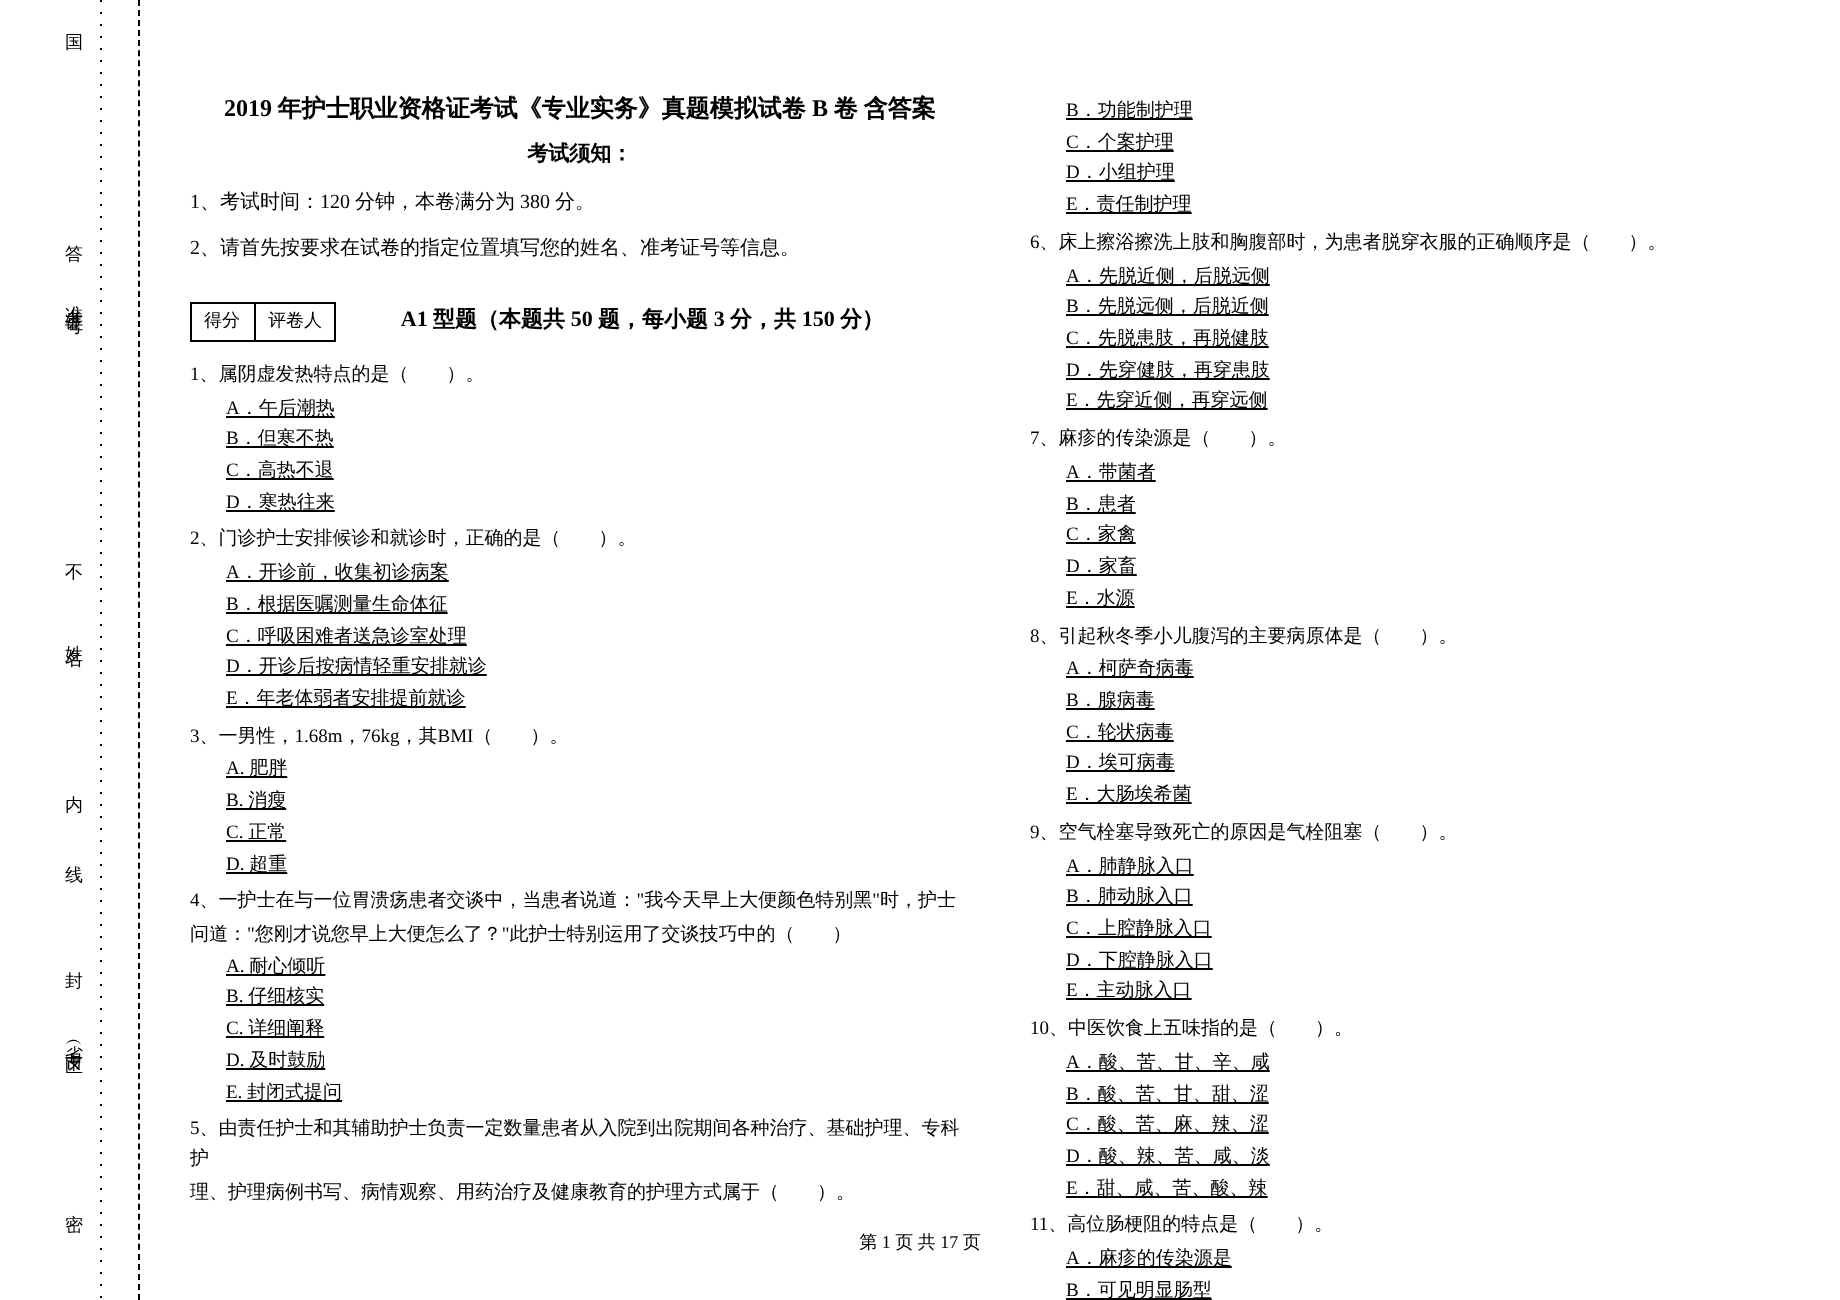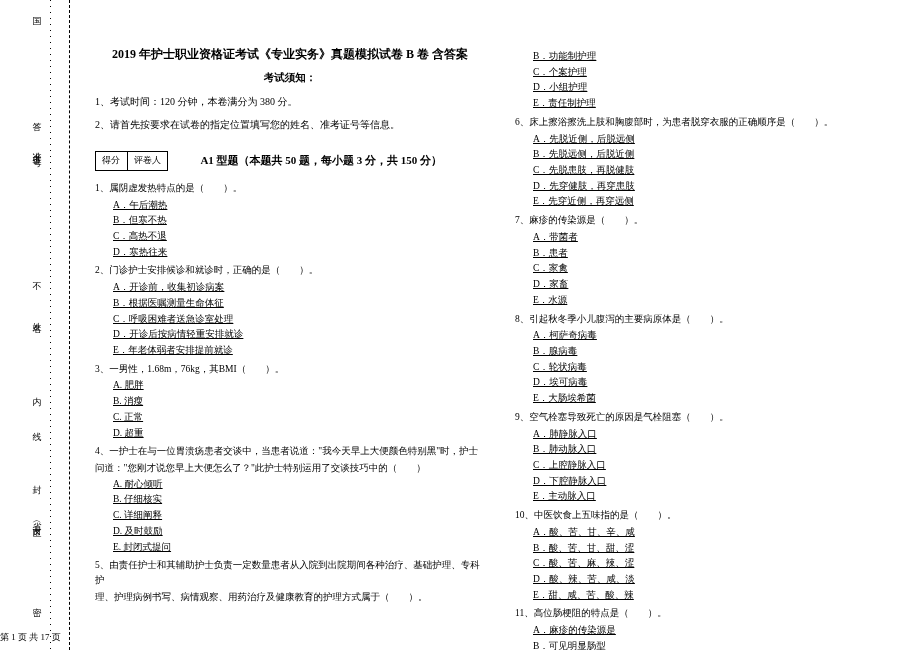--- a/index.html
+++ b/index.html
@@ -92,22 +92,23 @@
       font-size: 11px;
       display: inline-block;
       margin-left: 30px;
       vertical-align: middle;
     }
     .q { margin: 4px 0 2px 0; }
     .opts { margin-left: 18px; text-decoration: underline; }
     .opt { margin: 1px 0; }
     .footer {
       position: absolute;
-      bottom: 6px;
+      bottom: 22px;
       width: 100%;
+      text-align: center;
       font-size: 9px;
     }
   </style>
 </head>
 <body>
 
 <div class="binding-edge">
   <div class="binding-dots"></div>
   <div class="vertical-label vl-1">国</div>
   <div class="vertical-label vl-2">答</div>

